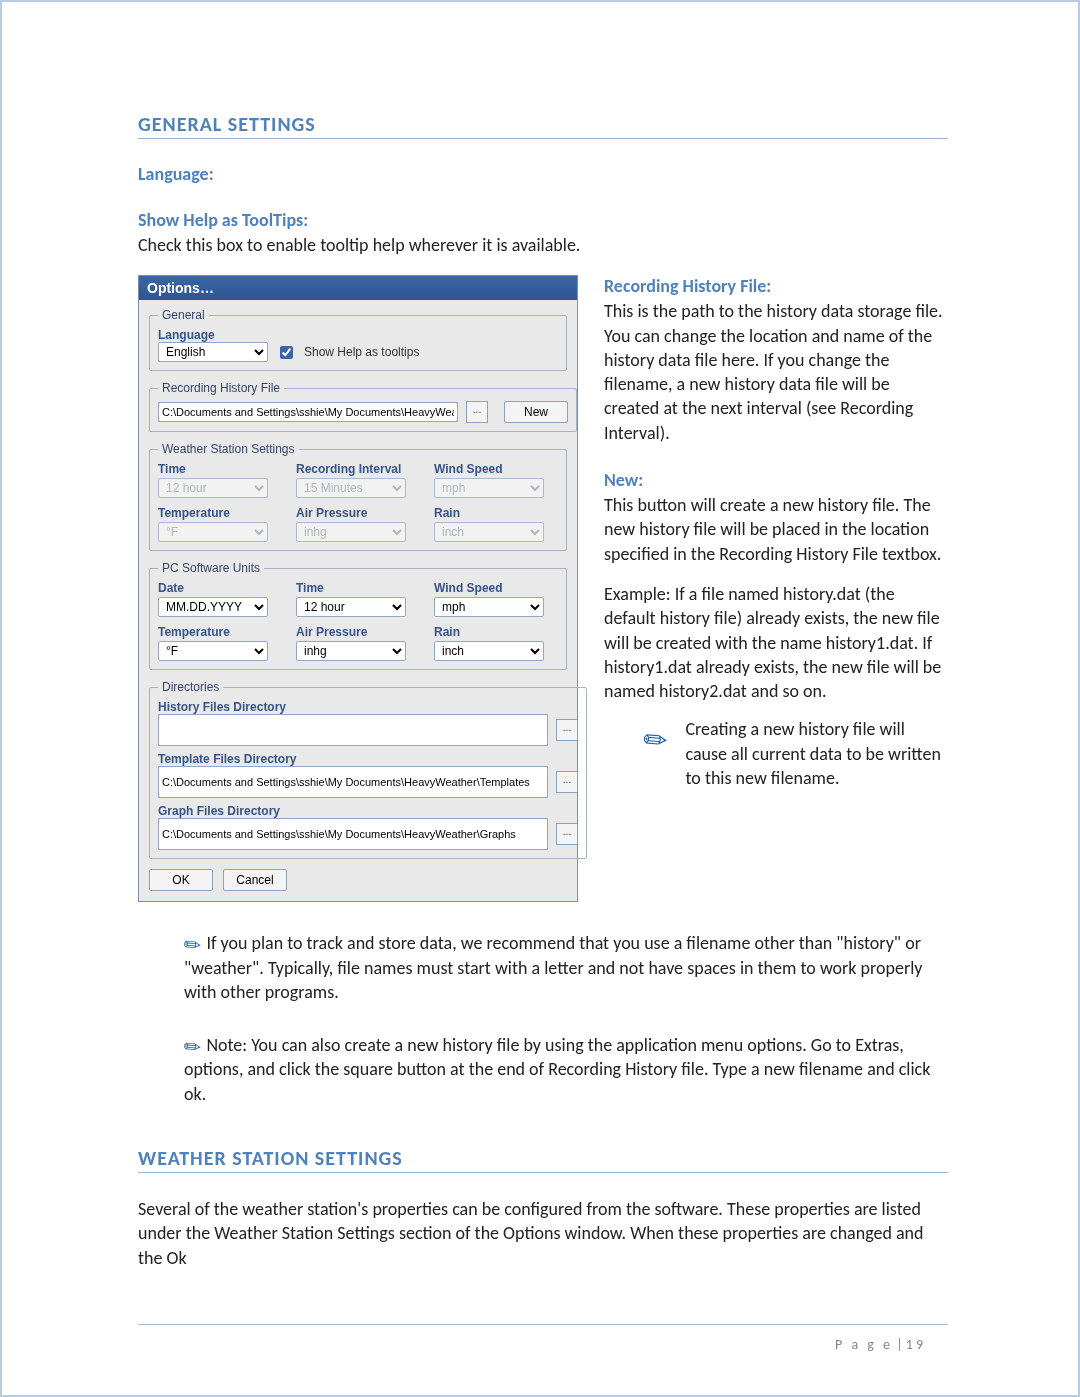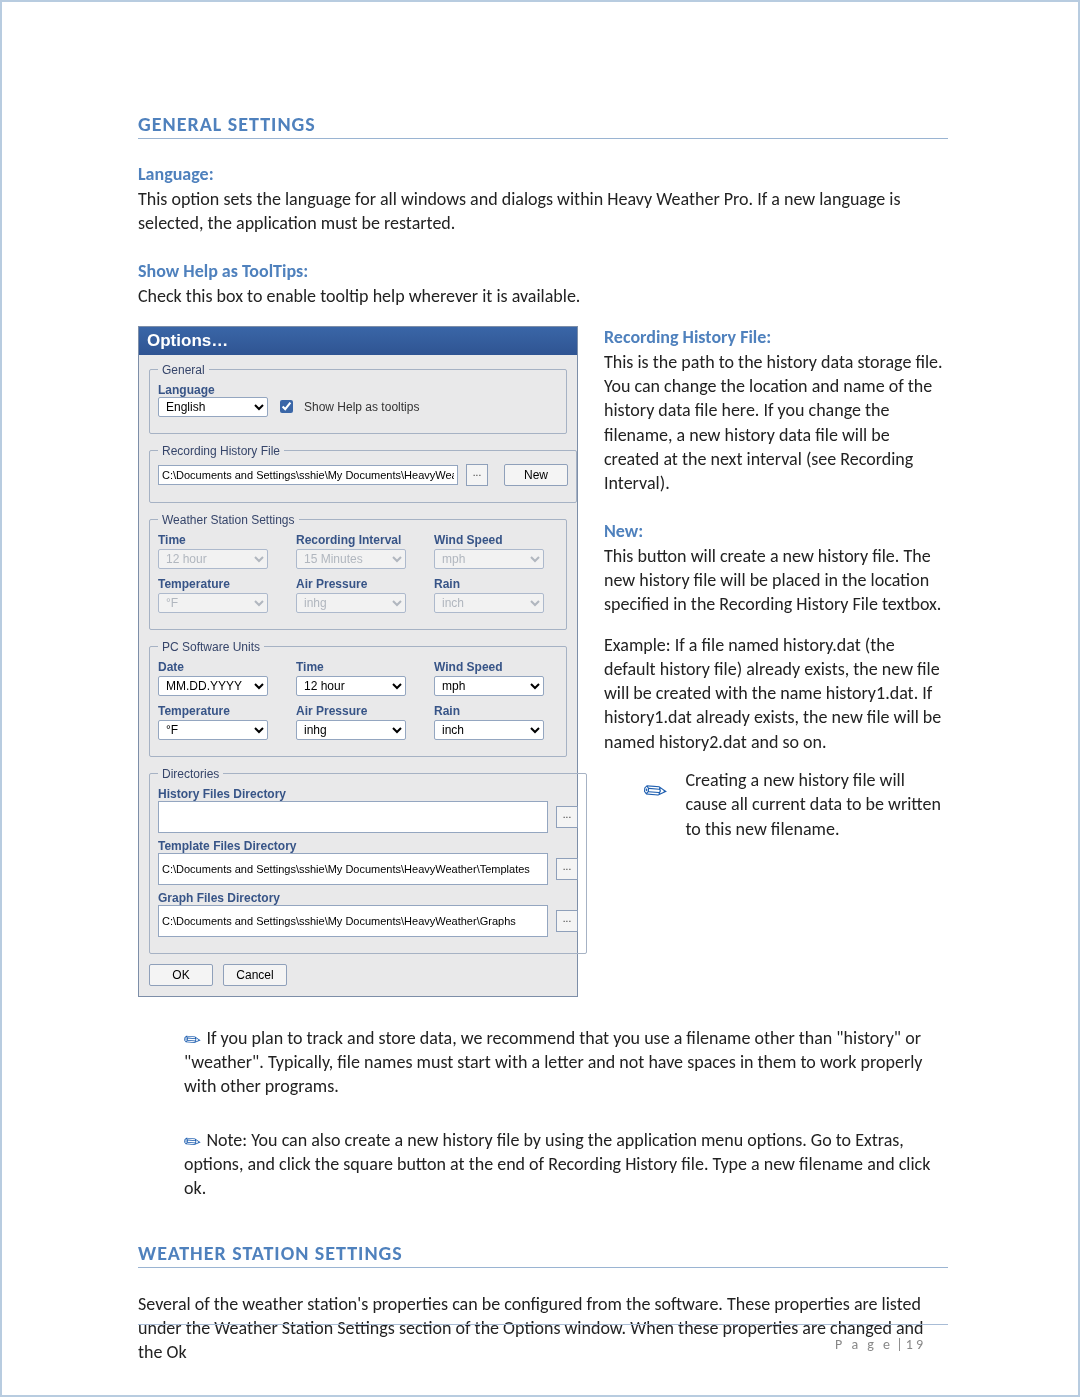--- a/index.html
+++ b/index.html
@@ -51,31 +51,31 @@
     border: 1px solid #7d8ea8;
     background: #e9e9ea;
     font-family: "Tahoma","Segoe UI",sans-serif;
     font-size: 12px;
     color: #333;
   }
   .titlebar {
     background: linear-gradient(#3a66a7, #2f5492);
     color: #fff;
     font-weight: 700;
-    font-size: 17px;
+    font-size: 14px;
     padding: 4px 8px;
   }
   .winbody {
     padding: 8px 10px 10px 10px;
   }
   fieldset.fs {
     border: 1px solid #a6b2c4;
     border-radius: 2px;
     margin: 0 0 10px 0;
-    padding: 6px 8px 16px 8px;
+    padding: 6px 8px 8px 8px;
   }
   fieldset.fs > legend {
     font-size: 12px;
     color: #36456a;
     padding: 0 4px;
   }
   .row { display:flex; gap:14px; align-items:flex-end;}
   .col { display:flex; flex-direction:column; gap:2px; flex:1;}
   .lbl { font-size:12px; color:#375487;font-weight:bold;}
   select.sel, input.inp {
@@ -132,21 +132,20 @@
   .sel[disabled]{ color:#9aa2ad; background:#f6f6f6;}
   .flexline{ display:flex; align-items:center; gap:8px;}
 </style>
 </head>
 <body>
 
 <div class="page">
   <h2 class="section">GENERAL SETTINGS</h2>
 
   <div class="sub">Language:</div>
-  <p class="body">This option sets the language for all windows and dialogs within Heavy Weather Pro. If a new language is selected, the application must be restarted.</p>
 
   <div class="sub">Show Help as ToolTips:</div>
   <p class="body">Check this box to enable tooltip help wherever it is available.</p>
 
   <div class="two-col">
 
     <div class="win">
       <div class="titlebar">Options…</div>
       <div class="winbody">
 

